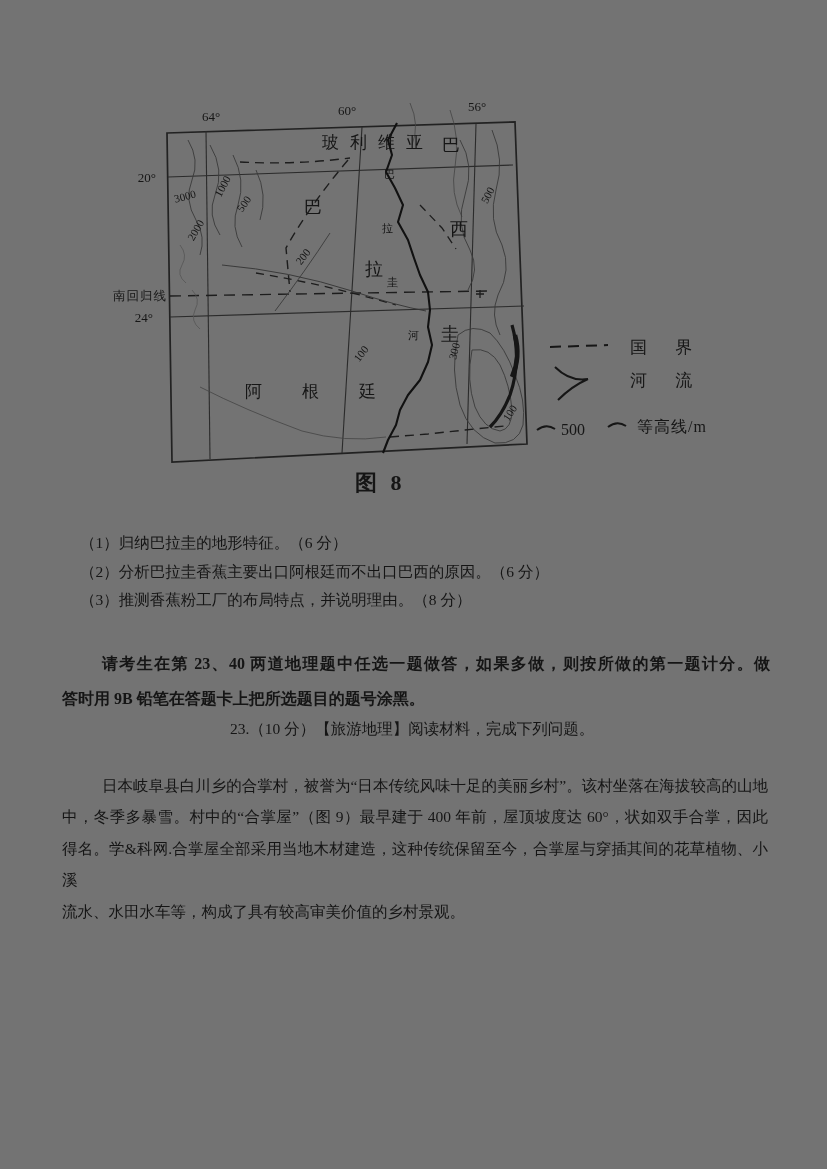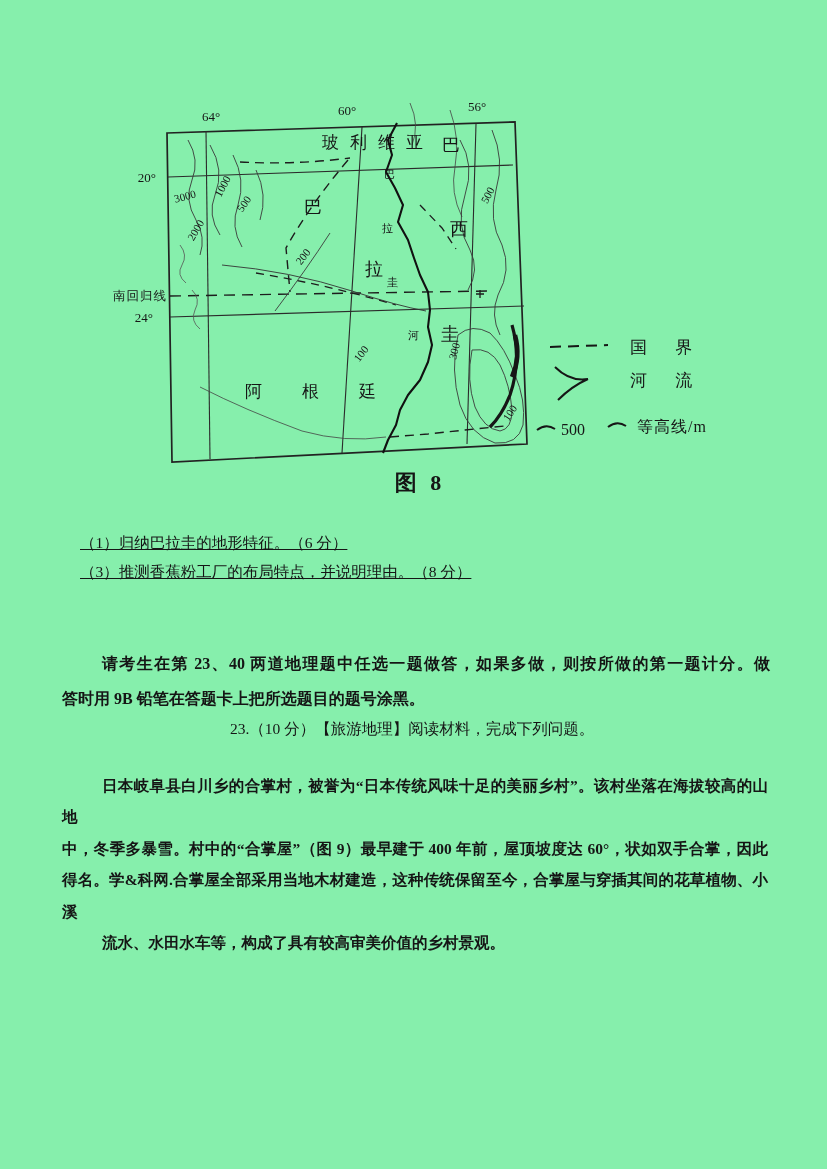--- a/index.html
+++ b/index.html
@@ -1,42 +1,42 @@
 <!DOCTYPE html>
 <html><head>
 <meta charset="utf-8">
 <style>
   html,body{margin:0;padding:0;background:#ffffff;}
   #page{
-    position:relative;width:827px;height:1169px;background:#86efac;
+    position:relative;width:827px;height:1169px;background:#737373;
     font-family:"Liberation Serif","DejaVu Serif",serif;
     color:#151515;overflow:hidden;
   }
   .abs{position:absolute;}
   
   #map-wrap{left:60px;top:85px;width:680px;height:420px;}
   svg text{font-family:"Liberation Serif","DejaVu Serif",serif;fill:#161616;}
   .figure-caption{
-    left:355px;top:468px;width:130px;text-align:center;
+    left:355px;top:468px;width:130px;text-align:left;
     font-size:22px;font-weight:600;letter-spacing:4px;
   }
   
-  .q-block{left:80px;top:529px;width:660px;font-size:15.5px;line-height:28.6px;text-decoration:underline;}
+  .q-block{left:80px;top:529px;width:660px;font-size:15.5px;line-height:28.6px;}
   .q-line{white-space:nowrap;}
   
   .notice{left:62px;top:646px;width:708px;font-size:16px;font-weight:700;line-height:35px;}
   .notice .l1{text-indent:40px;text-align:justify;text-align-last:justify;}
   .notice .l2{text-align:left;}
   
   .q23{left:62px;top:719px;width:700px;font-size:15.5px;white-space:nowrap;text-align:center;}
   
   .material{left:62px;top:770px;width:706px;font-size:15.5px;line-height:31.4px;}
-  .material .ml{text-align:justify;text-align-last:justify;font-weight:bold;}
+  .material .ml{text-align:justify;text-align-last:justify;}
   .material .ml.first{text-indent:40px;}
-  .material .ml.last{text-align:center;text-align-last:left;margin-left:40px;}
+  .material .ml.last{text-align:center;text-align-last:left;}
 </style>
 </head>
 <body>
 
 <div id="page">
 
   <div class="abs" id="map-wrap">
     <svg width="680" height="420" viewBox="0 0 680 420">
 
       <polygon points="107,48 455,37 467,359 112,377" fill="none" stroke="#222" stroke-width="1.7"></polygon>
@@ -119,20 +119,21 @@
         <path d="M548,342 q9,-7 18,-1" fill="none" stroke="#161616" stroke-width="2"></path>
         <text x="577" y="347" font-size="16" letter-spacing="1">等高线/m</text>
       </g>
     </svg>
   </div>
 
   <div class="abs figure-caption">图 8</div>
 
   <div class="abs q-block">
     <div class="q-line">（1）归纳巴拉圭的地形特征。（6 分）</div>
+    <div class="q-line">（2）分析巴拉圭香蕉主要出口阿根廷而不出口巴西的原因。（6 分）</div>
     <div class="q-line">（3）推测香蕉粉工厂的布局特点，并说明理由。（8 分）</div>
   </div>
 
   <div class="abs notice">
     <div class="l1">请考生在第 23、40 两道地理题中任选一题做答，如果多做，则按所做的第一题计分。做</div>
     <div class="l2">答时用 9B 铅笔在答题卡上把所选题目的题号涂黑。</div>
   </div>
 
   <div class="abs q23">23.（10 分）【旅游地理】阅读材料，完成下列问题。</div>
 

